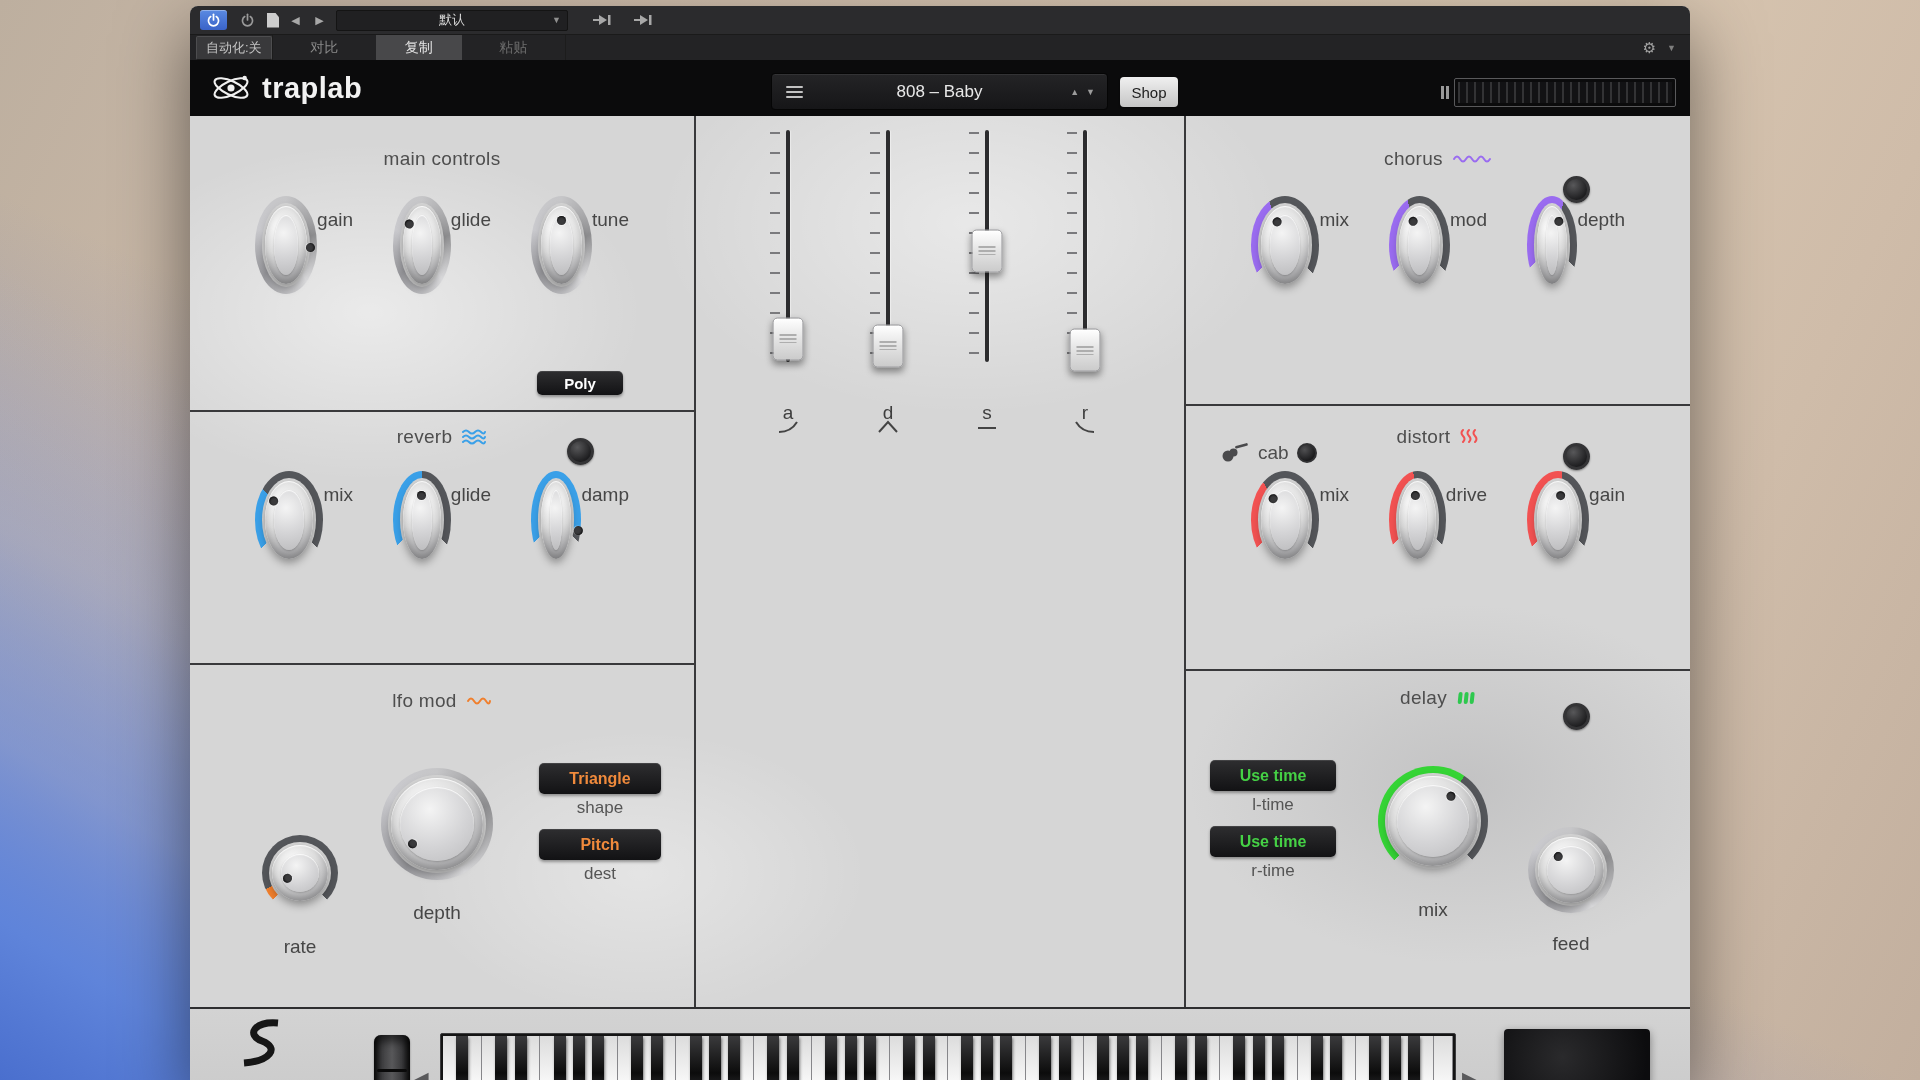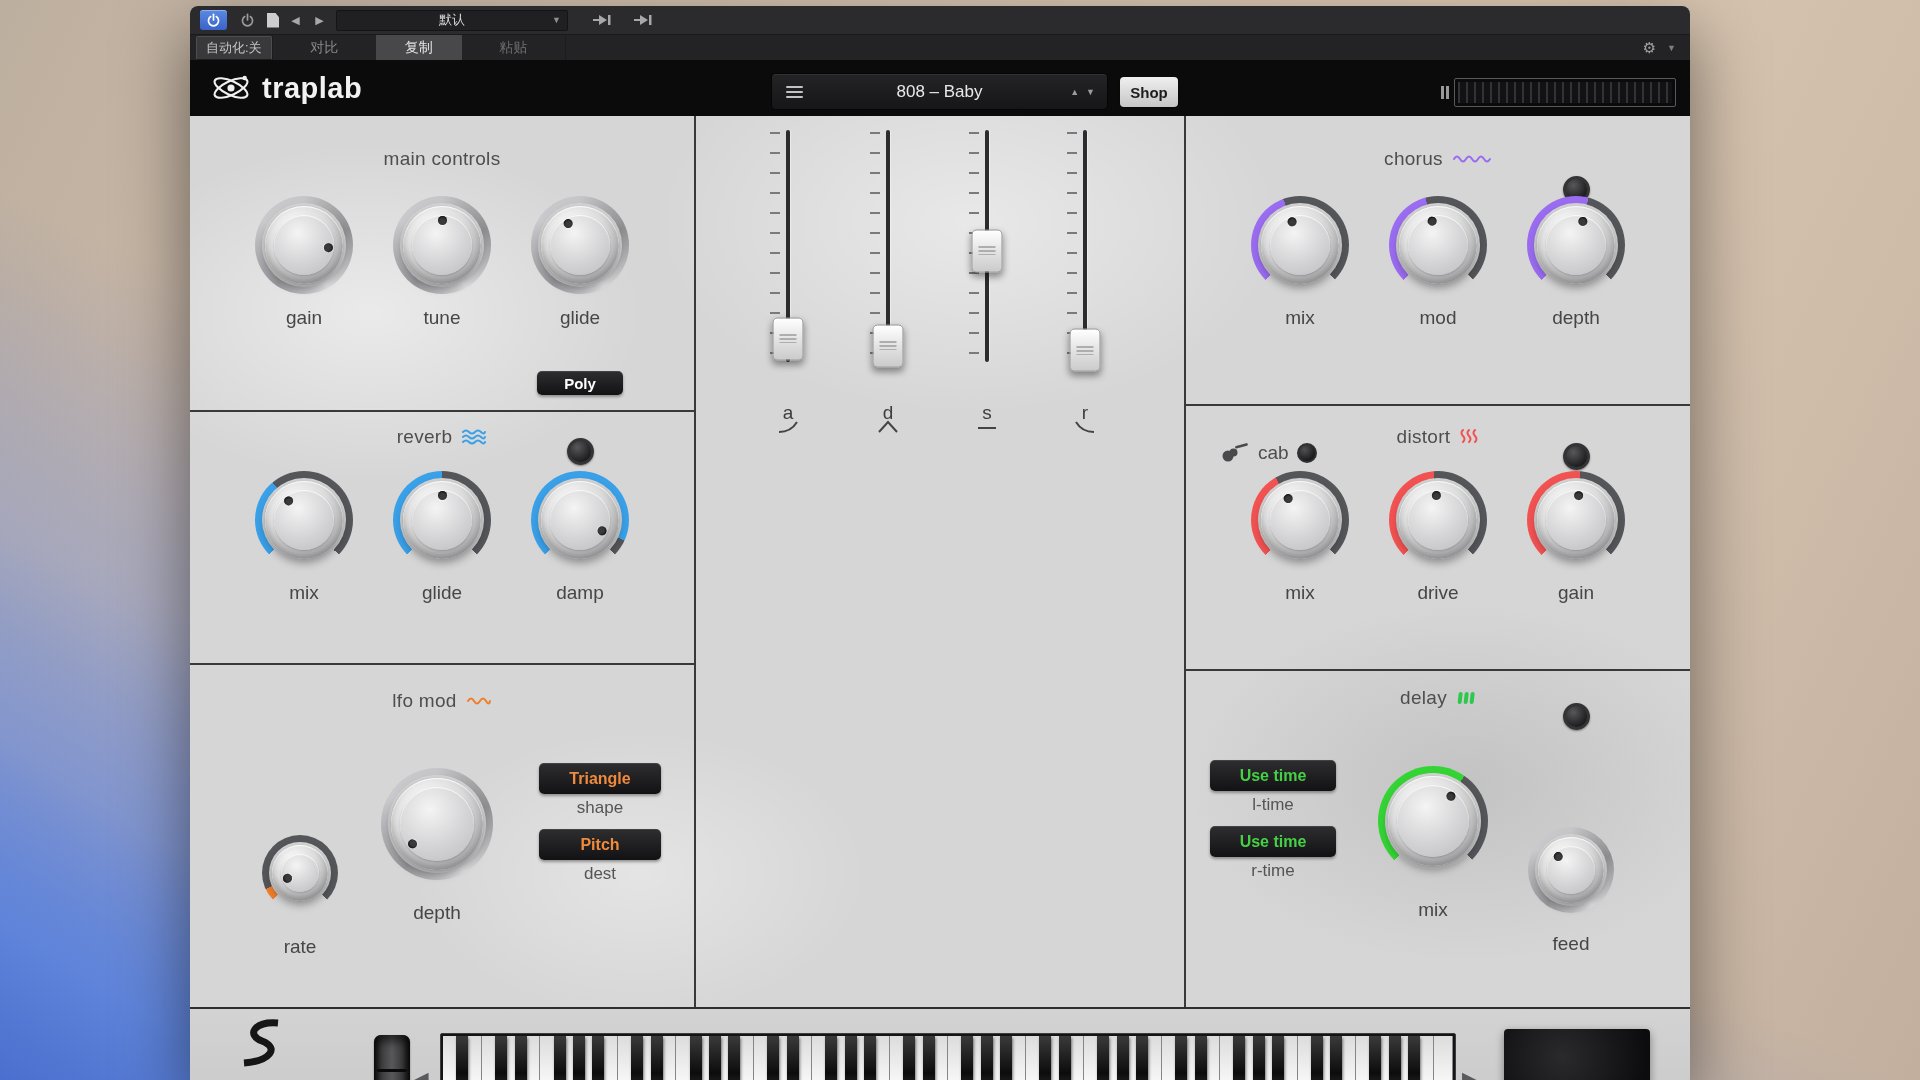--- a/index.html
+++ b/index.html
@@ -37,21 +37,21 @@
 
 
 .plugin-header{height:56px;background:#0b0b0c;position:relative;display:flex;align-items:center;flex:0 0 auto}
 .brand{display:flex;align-items:center;gap:10px;margin-left:20px}
 .brand-text{color:#f2f2f2;font-size:29px;font-weight:700;letter-spacing:.5px}
 .preset-box{position:absolute;left:581px;top:13px;width:337px;height:37px;background:linear-gradient(180deg,#242426,#161618);border:1px solid #050505;border-radius:4px;display:flex;align-items:center;justify-content:center;box-shadow:inset 0 1px 0 rgba(255,255,255,.07)}
 .preset-text{color:#e8e8e8;font-size:17px}
 .hamburger{position:absolute;left:14px;display:flex;flex-direction:column;gap:3px}
 .hamburger i{width:17px;height:2px;background:#c2c2c2;border-radius:1px}
 .preset-arrows{position:absolute;right:12px;display:flex;gap:7px;color:#9c9c9c;font-size:9px}
-.shop-btn{position:absolute;left:930px;top:17px;width:58px;height:30px;background:linear-gradient(180deg,#f0f0f0,#c5c5c5);border-radius:4px;color:#1c1c1c;font-size:15px;font-weight:700;display:flex;align-items:center;justify-content:center;box-shadow:0 1px 2px rgba(0,0,0,.5)}
+.shop-btn{position:absolute;left:930px;top:17px;width:58px;height:30px;background:linear-gradient(180deg,#f0f0f0,#c5c5c5);border-radius:4px;color:#1c1c1c;font-size:15px;font-weight:400;display:flex;align-items:center;justify-content:center;box-shadow:0 1px 2px rgba(0,0,0,.5)}
 .meter-wrap{position:absolute;right:14px;top:18px;display:flex;align-items:center;gap:5px}
 .meter-pre{display:flex;gap:2px}
 .meter-pre i{width:3px;height:13px;background:#9a9a9a}
 .meter{width:222px;height:29px;background-color:#121214;border:1px solid #59595b;border-radius:2px;padding:3px;background-image:repeating-linear-gradient(to right,#333335 0 2px,transparent 2px 8px);background-origin:content-box;background-clip:content-box}
 
 
 .plugin-body{flex:1;display:flex;position:relative;background:
  radial-gradient(ellipse 420px 260px at 12% 22%,rgba(255,255,255,.5),transparent 65%),
  radial-gradient(ellipse 520px 320px at 52% 12%,rgba(255,255,255,.45),transparent 60%),
  radial-gradient(ellipse 460px 300px at 85% 75%,rgba(150,150,152,.3),transparent 60%),
@@ -64,21 +64,21 @@
 .sec{position:relative;border-bottom:2px solid #39393b}
 .sec:last-child{border-bottom:none}
 .sec-main{height:264px}.sec-reverb{height:239px}.sec-lfo{height:317px}
 .sec-chorus{height:258px}.sec-distort{height:245px}.sec-delay{height:317px}
 .filter-area{position:relative;height:501px;border-bottom:2px solid #39393b}
 .adsr-area{position:relative;height:319px}
 .sec-title{display:flex;align-items:center;justify-content:center;gap:9px;color:#4e4e4e;font-size:19px;letter-spacing:.3px}
 .krow{display:flex;justify-content:center;gap:40px}
 
 
-.kwrap{display:flex;flex-direction:column;width:var(--s)}
+.kwrap{display:flex;flex-direction:row;width:var(--s)}
 .knob{position:relative;width:var(--s);height:var(--s)}
 .ring{position:absolute;inset:0;border-radius:50%;background:conic-gradient(from 225deg,var(--ac,#9a9a9c) 0 var(--sw,0deg),#54565a var(--sw,0deg) 270deg,transparent 270deg 360deg)}
 .ring::after{content:"";position:absolute;inset:7px;border-radius:50%;background:#d6d6d6}
 .knob.plain .ring{background:conic-gradient(from 0deg,#c6c6c8,#8e8e90 70deg,#dcdcde 150deg,#96969a 215deg,#cacace 300deg,#c6c6c8)}
 .cap{position:absolute;inset:10px;border-radius:50%;background:radial-gradient(circle at 38% 28%,#fbfbfb,#dcdcdc 42%,#b2b2b4 72%,#939395 100%);box-shadow:0 4px 9px rgba(0,0,0,.35),inset 0 1px 1px rgba(255,255,255,.9),inset 0 -4px 7px rgba(0,0,0,.18)}
 .face{position:absolute;inset:19px;border-radius:50%;background:radial-gradient(circle at 40% 30%,#f4f4f4,#d4d4d6 55%,#bcbcbe 100%);box-shadow:inset 0 1px 1px rgba(255,255,255,.9),0 1px 2px rgba(0,0,0,.2)}
 .ptr{position:absolute;inset:14px;border-radius:50%;transform:rotate(var(--rot,0deg))}
 .ptr i{position:absolute;left:50%;top:6px;width:9px;height:9px;margin-left:-4.5px;border-radius:50%;background:#3a3a3c;box-shadow:inset 0 1px 2px rgba(0,0,0,.8),0 1px 1px rgba(255,255,255,.5)}
 .klabel{margin-top:13px;font-size:19px;color:#464646;text-align:center}
 .ptoggle{position:absolute;width:27px;height:27px;border-radius:50%;background:radial-gradient(circle at 35% 30%,#58585a,#1e1e20 72%);border:3px solid #343436;box-shadow:0 1px 2px rgba(0,0,0,.4)}
@@ -231,41 +231,41 @@
             <div class="knob plain">
                   <div class="ring"></div>
                   <div class="cap"></div>
                   <div class="face"></div>
                   <div class="ptr">
                     <i></i>
                   </div>
                 </div>
             <span class="klabel">gain</span>
           </div>
+          <div class="kwrap" style="--s:98px;--rot:-30deg">
+            <div class="knob plain">
+                  <div class="ring"></div>
+                  <div class="cap"></div>
+                  <div class="face"></div>
+                  <div class="ptr">
+                    <i></i>
+                  </div>
+                </div>
+            <span class="klabel">glide</span>
+          </div>
           <div class="kwrap" style="--s:98px;--rot:0deg">
             <div class="knob plain">
                   <div class="ring"></div>
                   <div class="cap"></div>
                   <div class="face"></div>
                   <div class="ptr">
                     <i></i>
                   </div>
                 </div>
             <span class="klabel">tune</span>
-          </div>
-          <div class="kwrap" style="--s:98px;--rot:-30deg">
-            <div class="knob plain">
-                  <div class="ring"></div>
-                  <div class="cap"></div>
-                  <div class="face"></div>
-                  <div class="ptr">
-                    <i></i>
-                  </div>
-                </div>
-            <span class="klabel">glide</span>
           </div>
         </div>
         <div class="pill" style="left:347px;top:223px;width:86px;height:24px;font-size:15px">Poly</div>
       </div>
 
       <div class="sec sec-reverb">
         <div class="sec-title" style="margin-top:14px">
           <span>reverb</span>
           <svg width="26" height="18" viewBox="0 0 26 18" fill="none" stroke="#3aa0e8" stroke-width="2" stroke-linecap="round">
                 <path d="M2 4 q3 -3 6 0 t6 0 t6 0 t4 0"></path>

